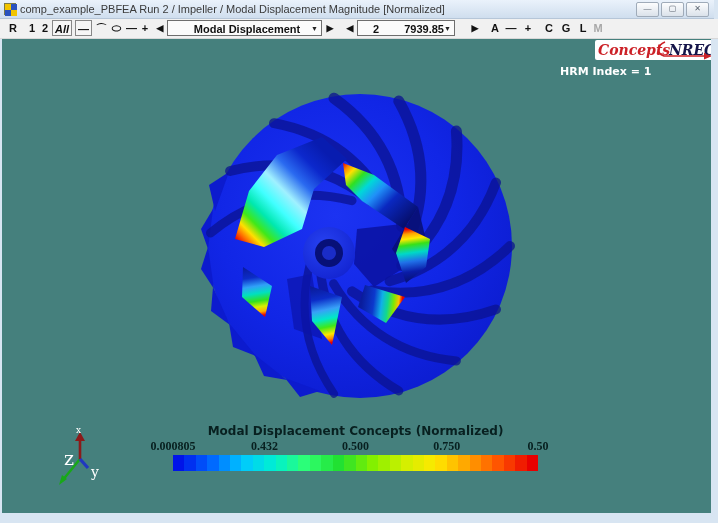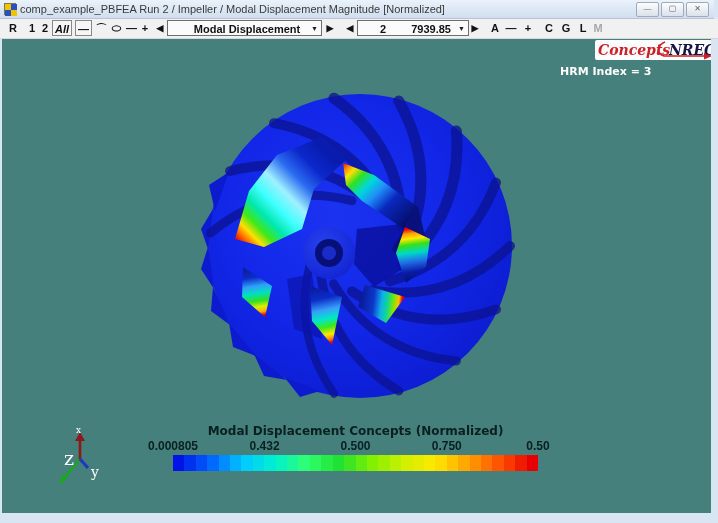--- a/index.html
+++ b/index.html
@@ -36,21 +36,21 @@
   .viewport svg.scene{position:absolute;left:0;top:0;}
   
   .logo{position:absolute;left:593px;top:1px;width:118px;height:20px;background:#ffffff;border-radius:2px;}
   
   .freq{position:absolute;left:558px;top:27px;color:#ffffff;font-family:"DejaVu Sans",sans-serif;
         font-size:11px;font-weight:bold;line-height:12px;white-space:nowrap;}
   
   .cbar-wrap{position:absolute;left:171px;top:385px;width:365px;}
   .cbar-title{text-align:center;font-family:"DejaVu Sans",sans-serif;font-weight:bold;font-size:12px;color:#082020;}
   .cbar-ticks{position:relative;height:15px;margin-top:1px;}
-  .cbar-tick{position:absolute;transform:translateX(-50%);font-family:Liberation Sans, sans-serif;
+  .cbar-tick{position:absolute;transform:translateX(-50%);font-family:Liberation Serif, serif;
              font-size:12px;font-weight:bold;color:#082020;white-space:nowrap;}
   .cbar-bar{display:flex;height:16px;width:365px;margin-top:1px;}
   .cbar-bar i{flex:1;}
   
   .triad{position:absolute;left:53px;top:386px;}
 </style>
 </head>
 <body>
 
 <div class="window">
@@ -82,21 +82,21 @@
     <span class="tb tb-flat" style="left:139px;width:12px;">+</span>
 
     <span class="tb tb-flat tb-arrow" style="left:155px;width:10px;">◀</span>
     <span class="tb tb-dd" style="left:167px;width:155px;">
       <span>Modal Displacement Magnitud</span>
       <span class="dd-caret">▼</span>
     </span>
     <span class="tb tb-flat tb-arrow" style="left:325px;width:10px;">▶</span>
 
     <span class="tb tb-flat tb-arrow" style="left:345px;width:10px;">◀</span>
-    <span class="tb tb-dd" style="left:357px;width:112px;">
+    <span class="tb tb-dd" style="left:357px;width:98px;">
       <span>2</span>
       <span style="margin-left:22px;">7939.85</span>
       <span class="dd-caret">▼</span>
     </span>
     <span class="tb tb-flat tb-arrow" style="left:470px;width:10px;">▶</span>
 
     <span class="tb tb-flat" style="left:489px;width:12px;">A</span>
     <span class="tb tb-flat" style="left:505px;width:12px;">—</span>
     <span class="tb tb-flat" style="left:522px;width:12px;">+</span>
     <span class="tb tb-flat" style="left:543px;width:12px;">C</span>
@@ -227,21 +227,21 @@
     <div class="logo">
       <svg width="118" height="20" viewBox="0 0 118 20">
         <text x="3" y="15" font-family="DejaVu Serif, serif" font-style="italic" font-weight="bold" font-size="14" fill="#CC2127">Concepts</text>
         <path d="M70,2 C62,5 61,13 69,16 L106,16 L112,16" fill="none" stroke="#CC2127" stroke-width="1.6"></path>
         <polygon points="117,16 109,12.5 109,19.5" fill="#CC2127"></polygon>
         <text x="74" y="15" font-family="DejaVu Serif, serif" font-style="italic" font-weight="bold" font-size="14" fill="#15154A">NREC</text>
       </svg>
     </div>
 
     <div class="freq">
-      <div>HRM Index = 3</div>
+      <div>HRM Index = 1</div>
     </div>
 
     <div class="cbar-wrap">
       <div class="cbar-title">Modal Displacement Concepts (Normalized)</div>
       <div class="cbar-ticks">
         <span class="cbar-tick" style="left: 0%;">0.000805</span>
         <span class="cbar-tick" style="left: 25.1%;">0.432</span>
         <span class="cbar-tick" style="left: 50%; text-align: center;">0.500</span>
         <span class="cbar-tick" style="left: 75%;">0.750</span>
         <span class="cbar-tick" style="left: 100%;">0.50</span>

